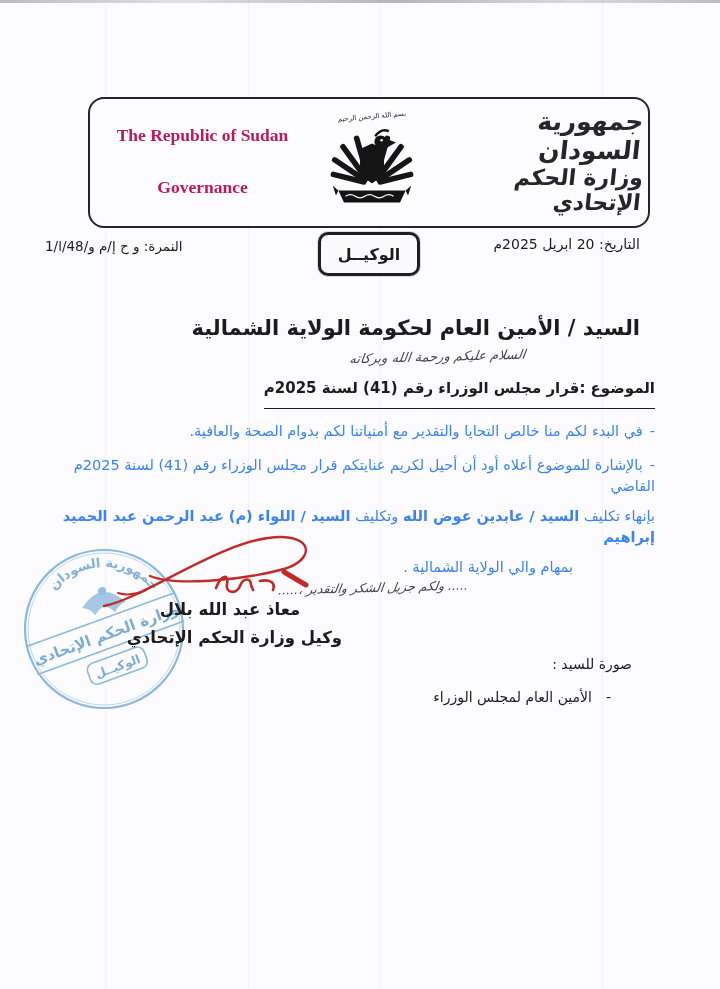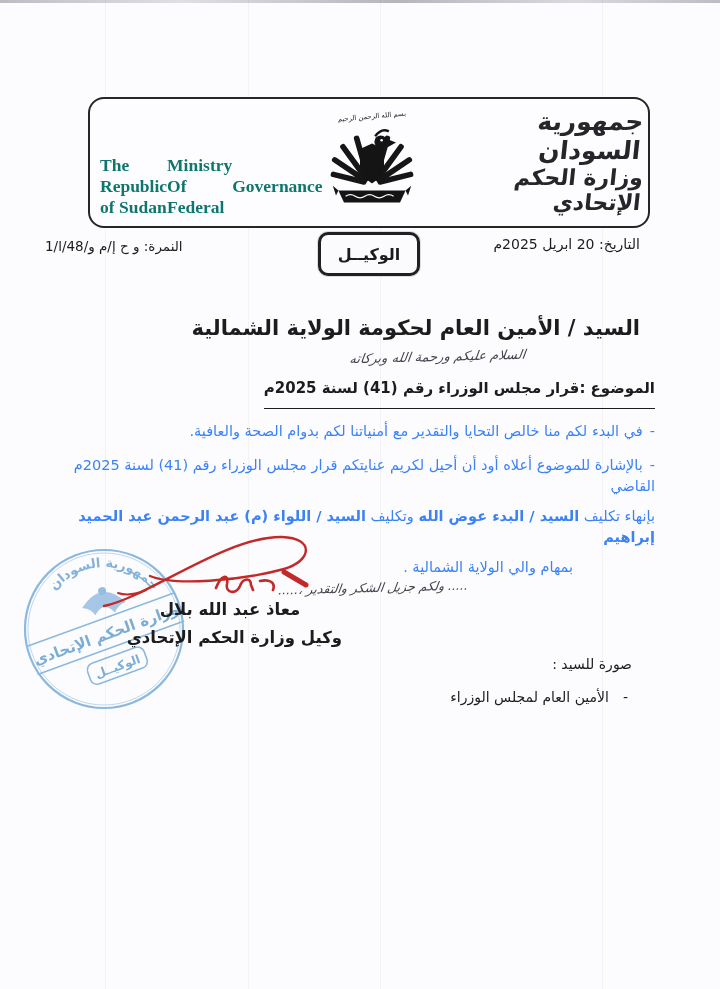--- a/index.html
+++ b/index.html
@@ -10,22 +10,22 @@
   }
   .top-edge{position:absolute;top:0;left:0;right:0;height:3px;
     background:linear-gradient(to right,#9a9aa2,#cfcfd6 25%,#8f8f97 55%,#c6c6cd 80%,#9a9aa2);opacity:.65;}
   .scanline{position:absolute;top:0;bottom:0;width:1px;background:rgba(40,40,70,.045);}
   .sl1{left:105px}.sl2{left:248px}.sl3{left:380px}.sl4{left:602px}
 
   
   .header-box{position:absolute;left:88px;top:97px;width:558px;height:127px;
     border:2.5px solid #26262a;border-radius:16px;background:#fdfdff;}
   .en-title{position:absolute;left:10px;top:10px;width:205px;height:104px;
-    display:flex;justify-content:space-around;align-items:center;
-    font-family:"Liberation Serif",serif;font-weight:bold;font-size:17.5px;color:#0f766e;margin-top:25px;}
+    display:flex;flex-direction:column;justify-content:space-around;align-items:center;
+    font-family:"Liberation Serif",serif;font-weight:bold;font-size:17.5px;color:#be185d;}
   .emblem{position:absolute;left:222px;top:2px;width:120px;height:120px;}
   .ar-title{position:absolute;right:6px;top:8px;width:212px;height:108px;direction:rtl;
     display:flex;flex-direction:column;justify-content:space-around;align-items:center;
     font-weight:bold;color:#26262a;}
   .ar-title .l1{font-size:25px;transform:skewX(-6deg);}
   .ar-title .l2{font-size:22px;transform:skewX(-6deg);}
 
   
   .date-label{position:absolute;right:80px;top:236px;direction:rtl;font-size:14px;}
   .office-box{position:absolute;left:318px;top:232px;width:96px;height:38px;
@@ -56,37 +56,36 @@
   
   .stamp-svg{position:absolute;left:16px;top:543px;width:176px;height:172px;opacity:.82;}
   .sig-svg{position:absolute;left:88px;top:528px;width:250px;height:82px;}
   .sig-name{position:absolute;left:130px;top:600px;width:200px;text-align:center;
     direction:rtl;font-weight:bold;font-size:16.5px;}
   .sig-title{position:absolute;left:98px;top:628px;width:244px;text-align:right;
     direction:rtl;font-weight:bold;font-size:16.5px;}
 
   
   .cc-heading{position:absolute;right:88px;top:656px;direction:rtl;font-weight:normal;font-size:14px;}
-  .cc-item{position:absolute;right:92px;top:689px;direction:rtl;font-size:14px;}
+  .cc-item{position:absolute;right:109px;top:689px;direction:rtl;font-size:14px;}
   .cc-item .dash{padding-left:14px;}
 </style>
 </head>
 <body>
 
 <div class="page">
   <div class="top-edge"></div>
   <div class="scanline sl1"></div>
   <div class="scanline sl2"></div>
   <div class="scanline sl3"></div>
   <div class="scanline sl4"></div>
 
   <div class="header-box">
     <div class="en-title">
       <span>The Republic of Sudan</span>
-      <span>Ministry Of Federal</span>
       <span>Governance</span>
     </div>
 
     <svg class="emblem" viewBox="0 0 150 132">
       <text x="75" y="13" font-size="8.5" text-anchor="middle" fill="#222" transform="rotate(-5 75 13)">بسم الله الرحمن الرحيم</text>
 
       <g fill="#161616">
         <g transform="rotate(-16 72 94)">
             <rect x="68.5" y="32" width="7" height="58" rx="3.2"></rect>
           </g>
@@ -142,21 +141,21 @@
 
   <div class="bullet b1">
     <span class="dash">-</span><span>في البدء لكم منا خالص التحايا والتقدير مع أمنياتنا لكم بدوام الصحة والعافية.</span>
   </div>
 
   <div class="bullet b2">
     <div class="ln">
       <span class="dash">-</span><span>بالإشارة للموضوع أعلاه أود أن أحيل لكريم عنايتكم قرار مجلس الوزراء رقم (41) لسنة 2025م القاضي</span>
     </div>
     <div class="ln">
-      <span>بإنهاء تكليف </span><span class="bname">السيد / البدء عوض الله</span><span> وتكليف </span><span class="bname">السيد / اللواء (م) عبد الرحمن عبد الحميد إبراهيم</span>
+      <span>بإنهاء تكليف </span><span class="bname">السيد / عابدين عوض الله</span><span> وتكليف </span><span class="bname">السيد / اللواء (م) عبد الرحمن عبد الحميد إبراهيم</span>
     </div>
     <div class="ln ln3">بمهام والي الولاية الشمالية .</div>
   </div>
 
 
   <div class="handwrite closing">..... ولكم جزيل الشكر والتقدير ،.....</div>
 
   <svg class="stamp-svg" viewBox="0 0 176 172">
     <g stroke="#74aad8" fill="none" stroke-width="2.2">
       <circle cx="88" cy="86" r="79"></circle>

